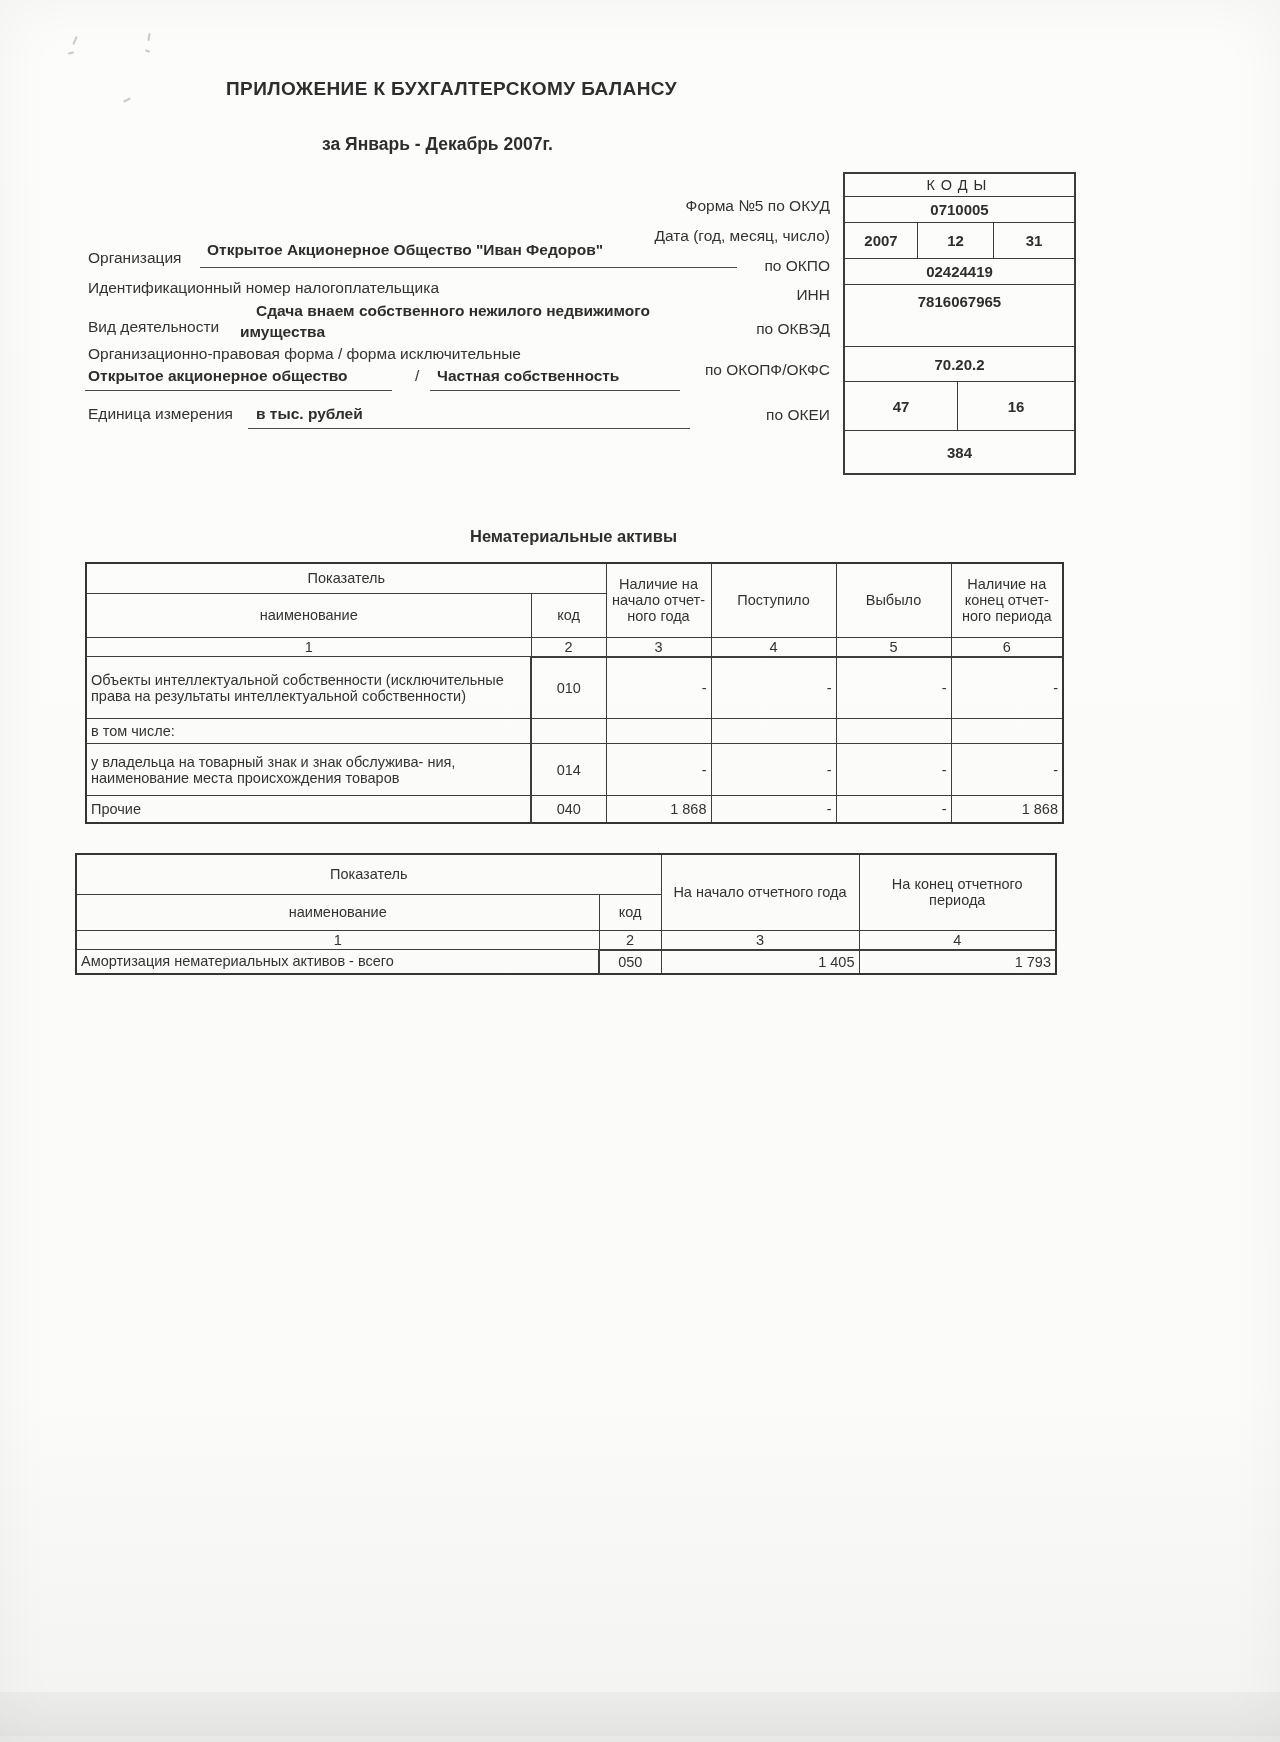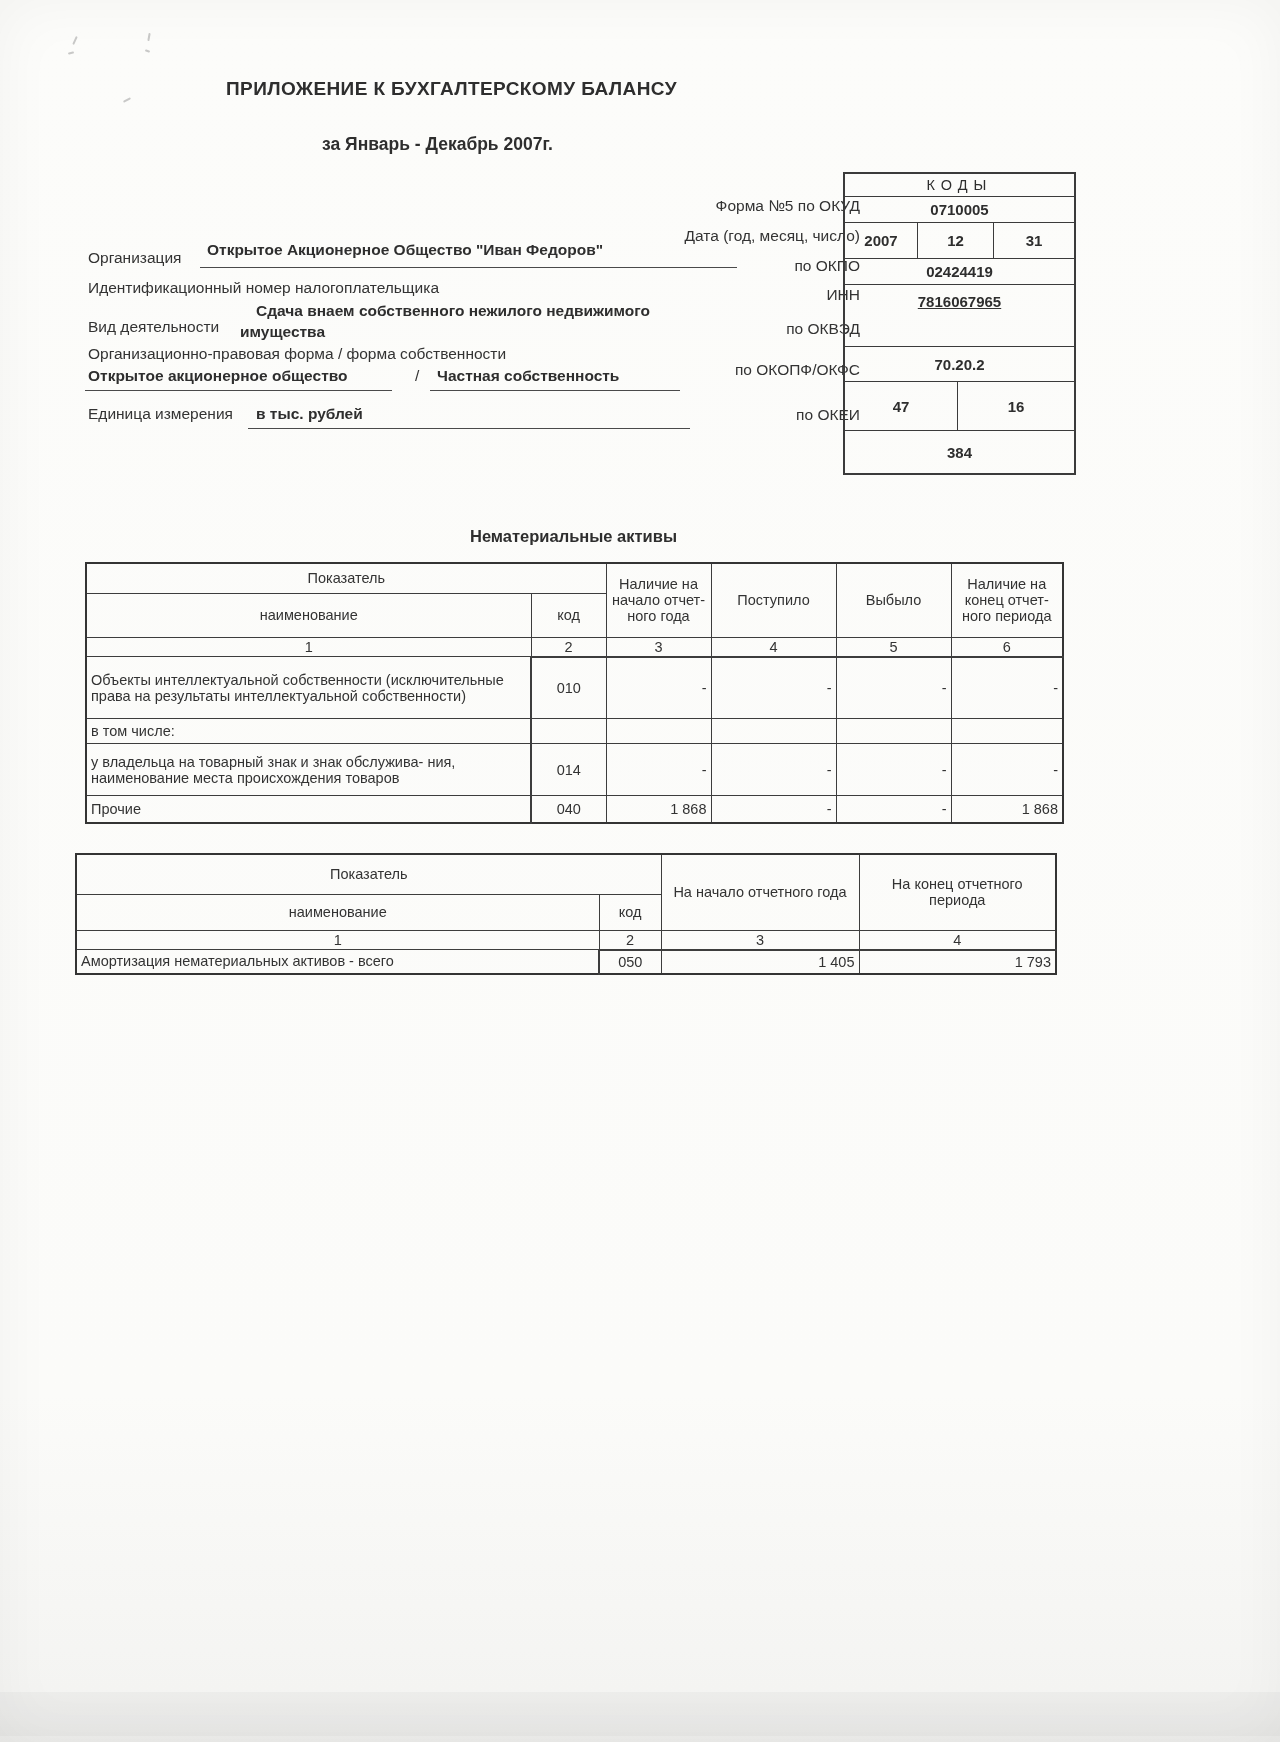--- a/index.html
+++ b/index.html
@@ -8,21 +8,21 @@
     background:linear-gradient(180deg,#fcfcfa 0%,#fbfbf9 80%,#f4f4f2 97%,#ececea 100%);
     font-family:"Liberation Sans","DejaVu Sans",sans-serif;
     color:#333;overflow:hidden;
     box-shadow:inset 0 0 60px rgba(0,0,0,0.045);
   }
   .abs{position:absolute;}
   .title{font-size:19px;font-weight:bold;letter-spacing:.4px;color:#2e2e2e;}
   .subtitle{font-size:17.5px;font-weight:bold;color:#2e2e2e;}
   .lbl{font-size:15.5px;color:#333;white-space:nowrap;}
   .bval{font-size:15.5px;font-weight:bold;color:#2e2e2e;white-space:nowrap;}
-  .rlabel{position:absolute;right:420px;font-size:15.5px;color:#333;white-space:nowrap;text-align:right;}
+  .rlabel{position:absolute;right:450px;font-size:15.5px;color:#333;white-space:nowrap;text-align:right;}
   .uline{border-bottom:1.6px solid #4a4a4a;}
   
   .codes{position:absolute;left:843px;top:172px;width:229px;border:2px solid #3b3b3b;}
   .crow{display:flex;border-top:1.4px solid #3b3b3b;}
   .crow:first-child{border-top:none;}
   .ccell{display:flex;align-items:center;justify-content:center;
          font-size:15px;font-weight:bold;color:#2e2e2e;border-left:1.4px solid #3b3b3b;}
   .ccell:first-child{border-left:none;}
   .kody{font-weight:normal;letter-spacing:6px;font-size:14.5px;}
   
@@ -72,21 +72,21 @@
         <div class="ccell" style="width:100%;">0710005</div>
       </div>
     <div class="crow" style="height:35px;">
       <div class="ccell" style="width:72px;">2007</div>
       <div class="ccell" style="width:75px;">12</div>
       <div class="ccell" style="flex:1;">31</div>
     </div>
     <div class="crow" style="height:25px;">
         <div class="ccell" style="width:100%;">02424419</div>
       </div>
-    <div class="crow" style="height:33px;text-decoration:underline;">
+    <div class="crow" style="height:33px;">
         <div class="ccell" style="width:100%;">7816067965</div>
       </div>
     <div class="crow" style="height:34px;margin-top:28px;">
         <div class="ccell" style="width:100%;">70.20.2</div>
       </div>
     <div class="crow" style="height:48px;">
       <div class="ccell" style="width:112px;">47</div>
       <div class="ccell" style="flex:1;">16</div>
     </div>
     <div class="crow" style="height:42px;">
@@ -97,21 +97,21 @@
   <div class="abs lbl" style="left:88px;top:241px;margin-top:8px;">Организация</div>
   <div class="abs uline" style="left:200px;top:236px;width:537px;height:31px;"></div>
   <div class="abs bval" style="left:207px;top:241px;">Открытое Акционерное Общество "Иван Федоров"</div>
 
   <div class="abs lbl" style="left:88px;top:279px;">Идентификационный номер налогоплательщика</div>
 
   <div class="abs bval" style="left:256px;top:302px;">Сдача внаем собственного нежилого недвижимого</div>
   <div class="abs lbl" style="left:88px;top:318px;">Вид деятельности</div>
   <div class="abs bval" style="left:240px;top:323px;">имущества</div>
 
-  <div class="abs lbl" style="left:88px;top:345px;">Организационно-правовая форма / форма собственности</div>
+  <div class="abs lbl" style="left:88px;top:345px;">Организационно-правовая форма / форма исключительные</div>
 
   <div class="abs uline" style="left:85px;top:362px;width:307px;height:28px;"></div>
   <div class="abs bval" style="left:88px;top:367px;">Открытое акционерное общество</div>
   <div class="abs lbl" style="left:415px;top:367px;">/</div>
   <div class="abs uline" style="left:430px;top:362px;width:250px;height:28px;"></div>
   <div class="abs bval" style="left:437px;top:367px;">Частная собственность</div>
 
   <div class="abs lbl" style="left:88px;top:405px;">Единица измерения</div>
   <div class="abs uline" style="left:248px;top:400px;width:442px;height:28px;"></div>
   <div class="abs bval" style="left:256px;top:405px;">в тыс. рублей</div>

